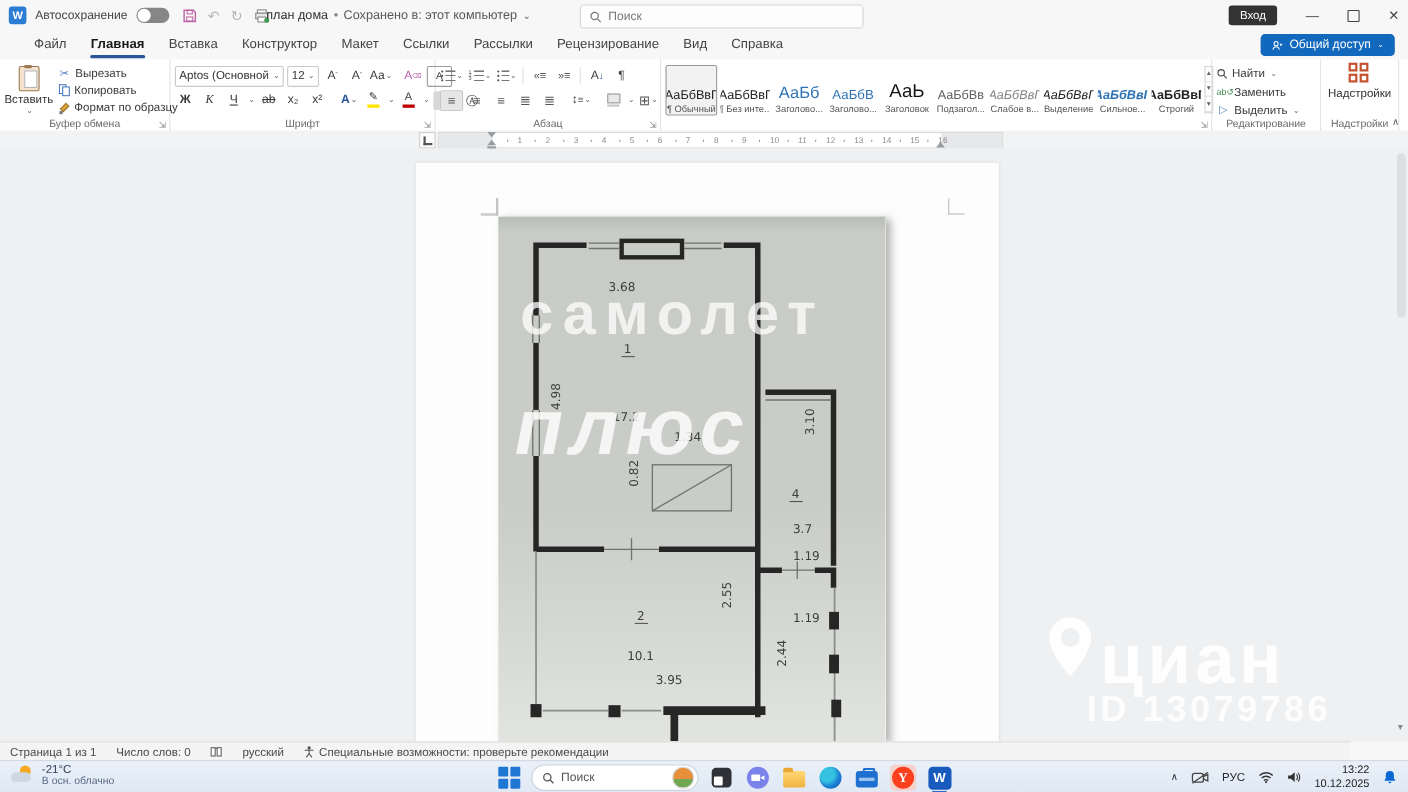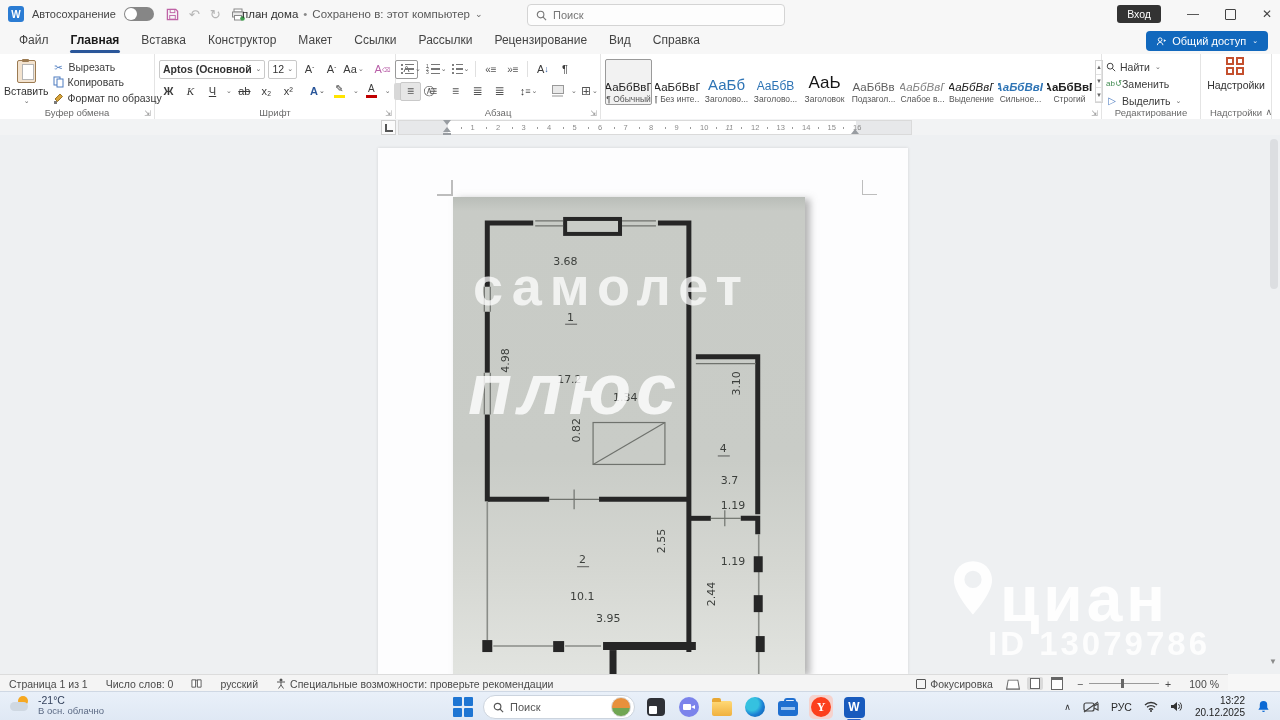--- a/index.html
+++ b/index.html
@@ -21,21 +21,21 @@
   .tb-title .sub{color:#595959;}
   .tb-title .chev{font-size:9px;color:#666;}
   .tb-search{position:absolute;left:527px;top:4px;width:240px;height:20px;background:#fdfdfd;border:1px solid #d4d4d4;
              border-radius:4px;display:flex;align-items:center;gap:6px;padding:0 8px;font-size:11px;color:#767676;}
   .tb-right{position:absolute;right:8px;top:0;height:28px;display:flex;align-items:center;gap:26px;}
   .signin{background:#333;color:#fff;font-size:10.5px;padding:3px 10px;border-radius:3px;}
   .winbtn{font-size:12px;color:#444;}
   .winbox{width:9px;height:9px;border:1px solid #444;border-radius:1px;}
   
   .tabrow{position:absolute;left:0;top:28px;width:1280px;height:26px;background:#f7f7f7;}
-  #tabs{position:absolute;left:8px;top:0;display:flex;height:26px;}
+  #tabs{position:absolute;left:20px;top:0;display:flex;height:26px;}
   .tab{padding:5px 11px 0 11px;font-size:12px;color:#444;position:relative;}
   .tab.active{color:#1a1a1a;font-weight:bold;}
   .tab.active::after{content:"";position:absolute;left:10px;right:10px;bottom:1px;height:3px;border-radius:2px;background:#2b579a;}
   .share-btn{position:absolute;right:12px;top:3px;height:20px;background:#1168bd;color:#fff;border-radius:4px;
              font-size:11px;display:flex;align-items:center;gap:5px;padding:0 10px;}
   
   .ribbon{position:absolute;left:0;top:54px;width:1280px;height:65px;background:#ffffff;
           border-bottom:1px solid #d6d6d6;display:flex;}
   .rgroup{position:relative;border-right:1px solid #e4e4e4;padding:4px 4px 14px 4px;}
   .glabel{position:absolute;bottom:1px;left:0;right:0;text-align:center;font-size:9.5px;color:#6a6a6a;}
@@ -290,21 +290,21 @@
           <span>Формат по образцу</span>
         </div>
       </div>
       <span class="glabel">Буфер обмена</span>
       <span class="lnch">⇲</span>
     </div>
 
     <div class="rgroup" style="width:232px;">
       <div class="row">
         <span class="combo" style="width:108px;">
-          <span style="overflow:hidden;white-space:nowrap;font-weight:bold;">Aptos (Основной</span>
+          <span style="overflow:hidden;white-space:nowrap;">Aptos (Основной</span>
             <span class="chv">⌄</span>
         </span>
         <span class="combo" style="width:30px;">
           <span>12</span>
             <span class="chv" style="margin-left:auto;">⌄</span>
         </span>
         <span class="b">
             <span>А</span>
             <sup style="font-size:6px;">ˆ</sup>
           </span>
@@ -662,41 +662,20 @@
       </svg>
     </span>
     <span class="sb-item">русский</span>
     <span class="sb-item">
       <svg class="ic" width="10" height="11" viewBox="0 0 10 11">
         <circle cx="5" cy="2" r="1.5" fill="#555"></circle>
         <path d="M1 4 h8 M5 4 v3 M5 7 l-2.5 3.5 M5 7 l2.5 3.5" stroke="#555" fill="none"></path>
       </svg>
       <span>Специальные возможности: проверьте рекомендации</span>
     </span>
-    <div class="sb-right">
-      <span class="sb-item">
-        <span class="focus-ic"></span>
-        <span>Фокусировка</span>
-      </span>
-      <span class="view-ic">
-          <span class="vb"></span>
-        </span>
-      <span class="view-ic sel">
-          <span class="vp"></span>
-        </span>
-      <span class="view-ic">
-          <span class="vw"></span>
-        </span>
-      <span class="sb-item" style="padding-right:0;">−</span>
-      <span class="zoom-track">
-          <span class="zoom-thumb"></span>
-        </span>
-      <span class="sb-item" style="padding-left:0;">+</span>
-      <span class="sb-item">100 %</span>
-    </div>
   </div>
 
   <div class="taskbar">
     <div class="weather">
       <span class="w-icon">
           <span class="w-sun"></span>
           <span class="w-cloud"></span>
         </span>
       <span class="w-txt">
         <span class="w-temp">-21°C</span>
@@ -752,21 +731,21 @@
       <svg class="ic" width="14" height="11" viewBox="0 0 14 11">
         <path d="M1 4 a8.5 8.5 0 0 1 12 0 M3 6.3 a5.6 5.6 0 0 1 8 0 M5 8.6 a2.8 2.8 0 0 1 4 0" fill="none" stroke="#333" stroke-width="1.3"></path>
         <circle cx="7" cy="10" r="1" fill="#333"></circle>
       </svg>
       <svg class="ic" width="13" height="11" viewBox="0 0 13 11">
         <path d="M1 4 h2.5 L7 1 v9 L3.5 7 H1 z" fill="#333"></path>
         <path d="M8.5 3 a3.5 3.5 0 0 1 0 5 M10 1.5 a6 6 0 0 1 0 8" fill="none" stroke="#333"></path>
       </svg>
       <span class="clock">
         <span>13:22</span>
-        <span>20.12.2025</span>
+        <span>10.12.2025</span>
       </span>
       <svg class="ic" width="13" height="13" viewBox="0 0 14 14">
         <path d="M7 1 a4 4 0 0 1 4 4 v3 l1.5 2.5 h-11 L3 8 V5 a4 4 0 0 1 4 -4 z" fill="#0b69d4"></path>
         <path d="M5.5 11.5 a1.5 1.5 0 0 0 3 0" fill="#0b69d4"></path>
       </svg>
     </div>
   </div>
 </div>
 
 </body></html>

